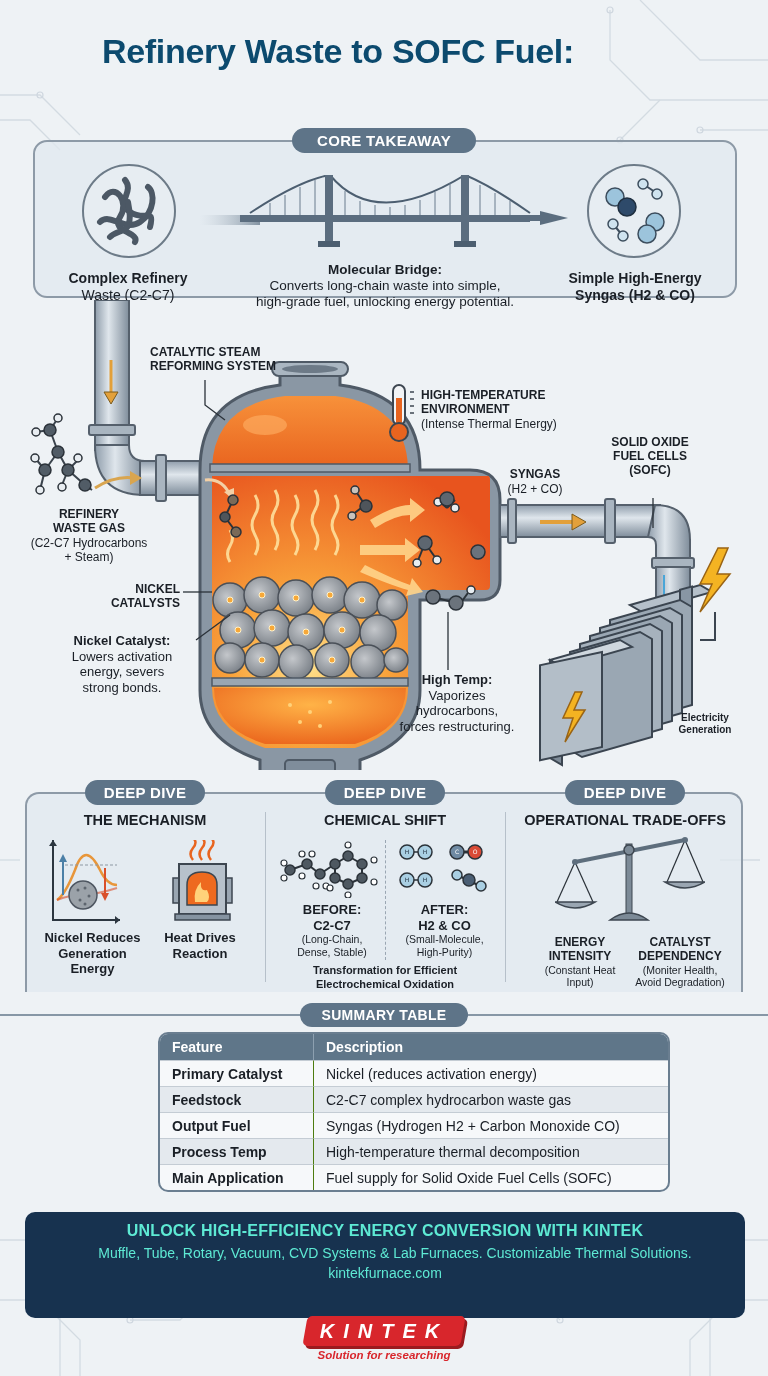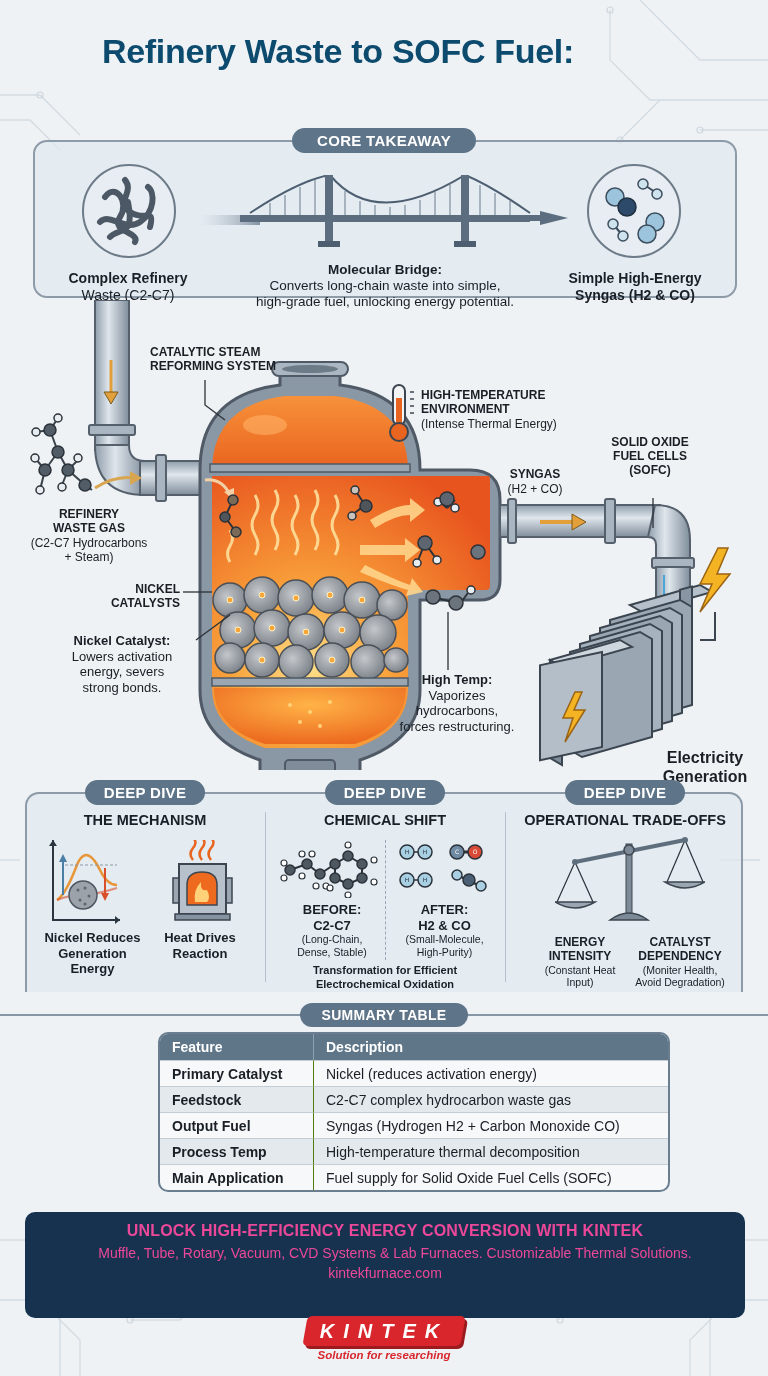--- a/index.html
+++ b/index.html
@@ -46,21 +46,21 @@
   }
   table.summary td {
     padding: 4px 12px; border-top: 1px solid #c4ccd4; height: 26px;
   }
   table.summary td:first-child { font-weight: bold; width: 154px; border-right: 1px solid #4d7c0f; }
   table.summary th:first-child { border-right: 1px solid #8da0b0; }
   table.summary tr:nth-child(even) td { background: #e4e9ee; }
 
   .cta {
     left: 25px; top: 1212px; width: 720px; height: 106px;
-    background: #17324f; border-radius: 10px; color: #ec4899; text-align: center;
+    background: #17324f; border-radius: 10px; color: #5eead4; text-align: center;
     padding-top: 10px;
   }
   .cta .h { font-weight: bold; font-size: 16px; letter-spacing: 0.2px; }
   .cta .s { font-size: 14px; margin-top: 5px; padding-left: 20px; }
   .cta .u { font-size: 14px; margin-top: 4px; }
 
   .logo-box {
     left: 305px; top: 1316px; width: 158px; height: 30px;
     background: #d8262c; border-radius: 5px; transform: skewX(-10deg);
     box-shadow: 3px 3px 0 #9b1b1f;
@@ -440,21 +440,21 @@
   <div>SOLID OXIDE</div>
   <div>FUEL CELLS</div>
   <div>(SOFC)</div>
 </div>
 <div class="abs center med" style="left:392px; top:672px; width:130px;">
   <div class="b">High Temp:</div>
   <div>Vaporizes</div>
   <div>hydrocarbons,</div>
   <div>forces restructuring.</div>
 </div>
-<div class="abs center b med" style="left:660px; top:712px; width:90px; font-size:16px;margin-top:36px;">
+<div class="abs center b med" style="left:660px; top:712px; width:90px; font-size:10px;">
   <div>Electricity</div>
   <div>Generation</div>
 </div>
 
 <div class="abs panel" style="left:25px; top:792px; width:718px; height:200px; border-bottom:none; border-radius:14px 14px 0 0;"></div>
 <div class="abs pill" style="left:85px; top:780px; width:120px;">DEEP DIVE</div>
 <div class="abs pill" style="left:325px; top:780px; width:120px;">DEEP DIVE</div>
 <div class="abs pill" style="left:565px; top:780px; width:120px;">DEEP DIVE</div>
 <div class="abs" style="left:265px; top:812px; width:1px; height:170px; background:#b6c0ca;"></div>
 <div class="abs" style="left:505px; top:812px; width:1px; height:170px; background:#b6c0ca;"></div>

